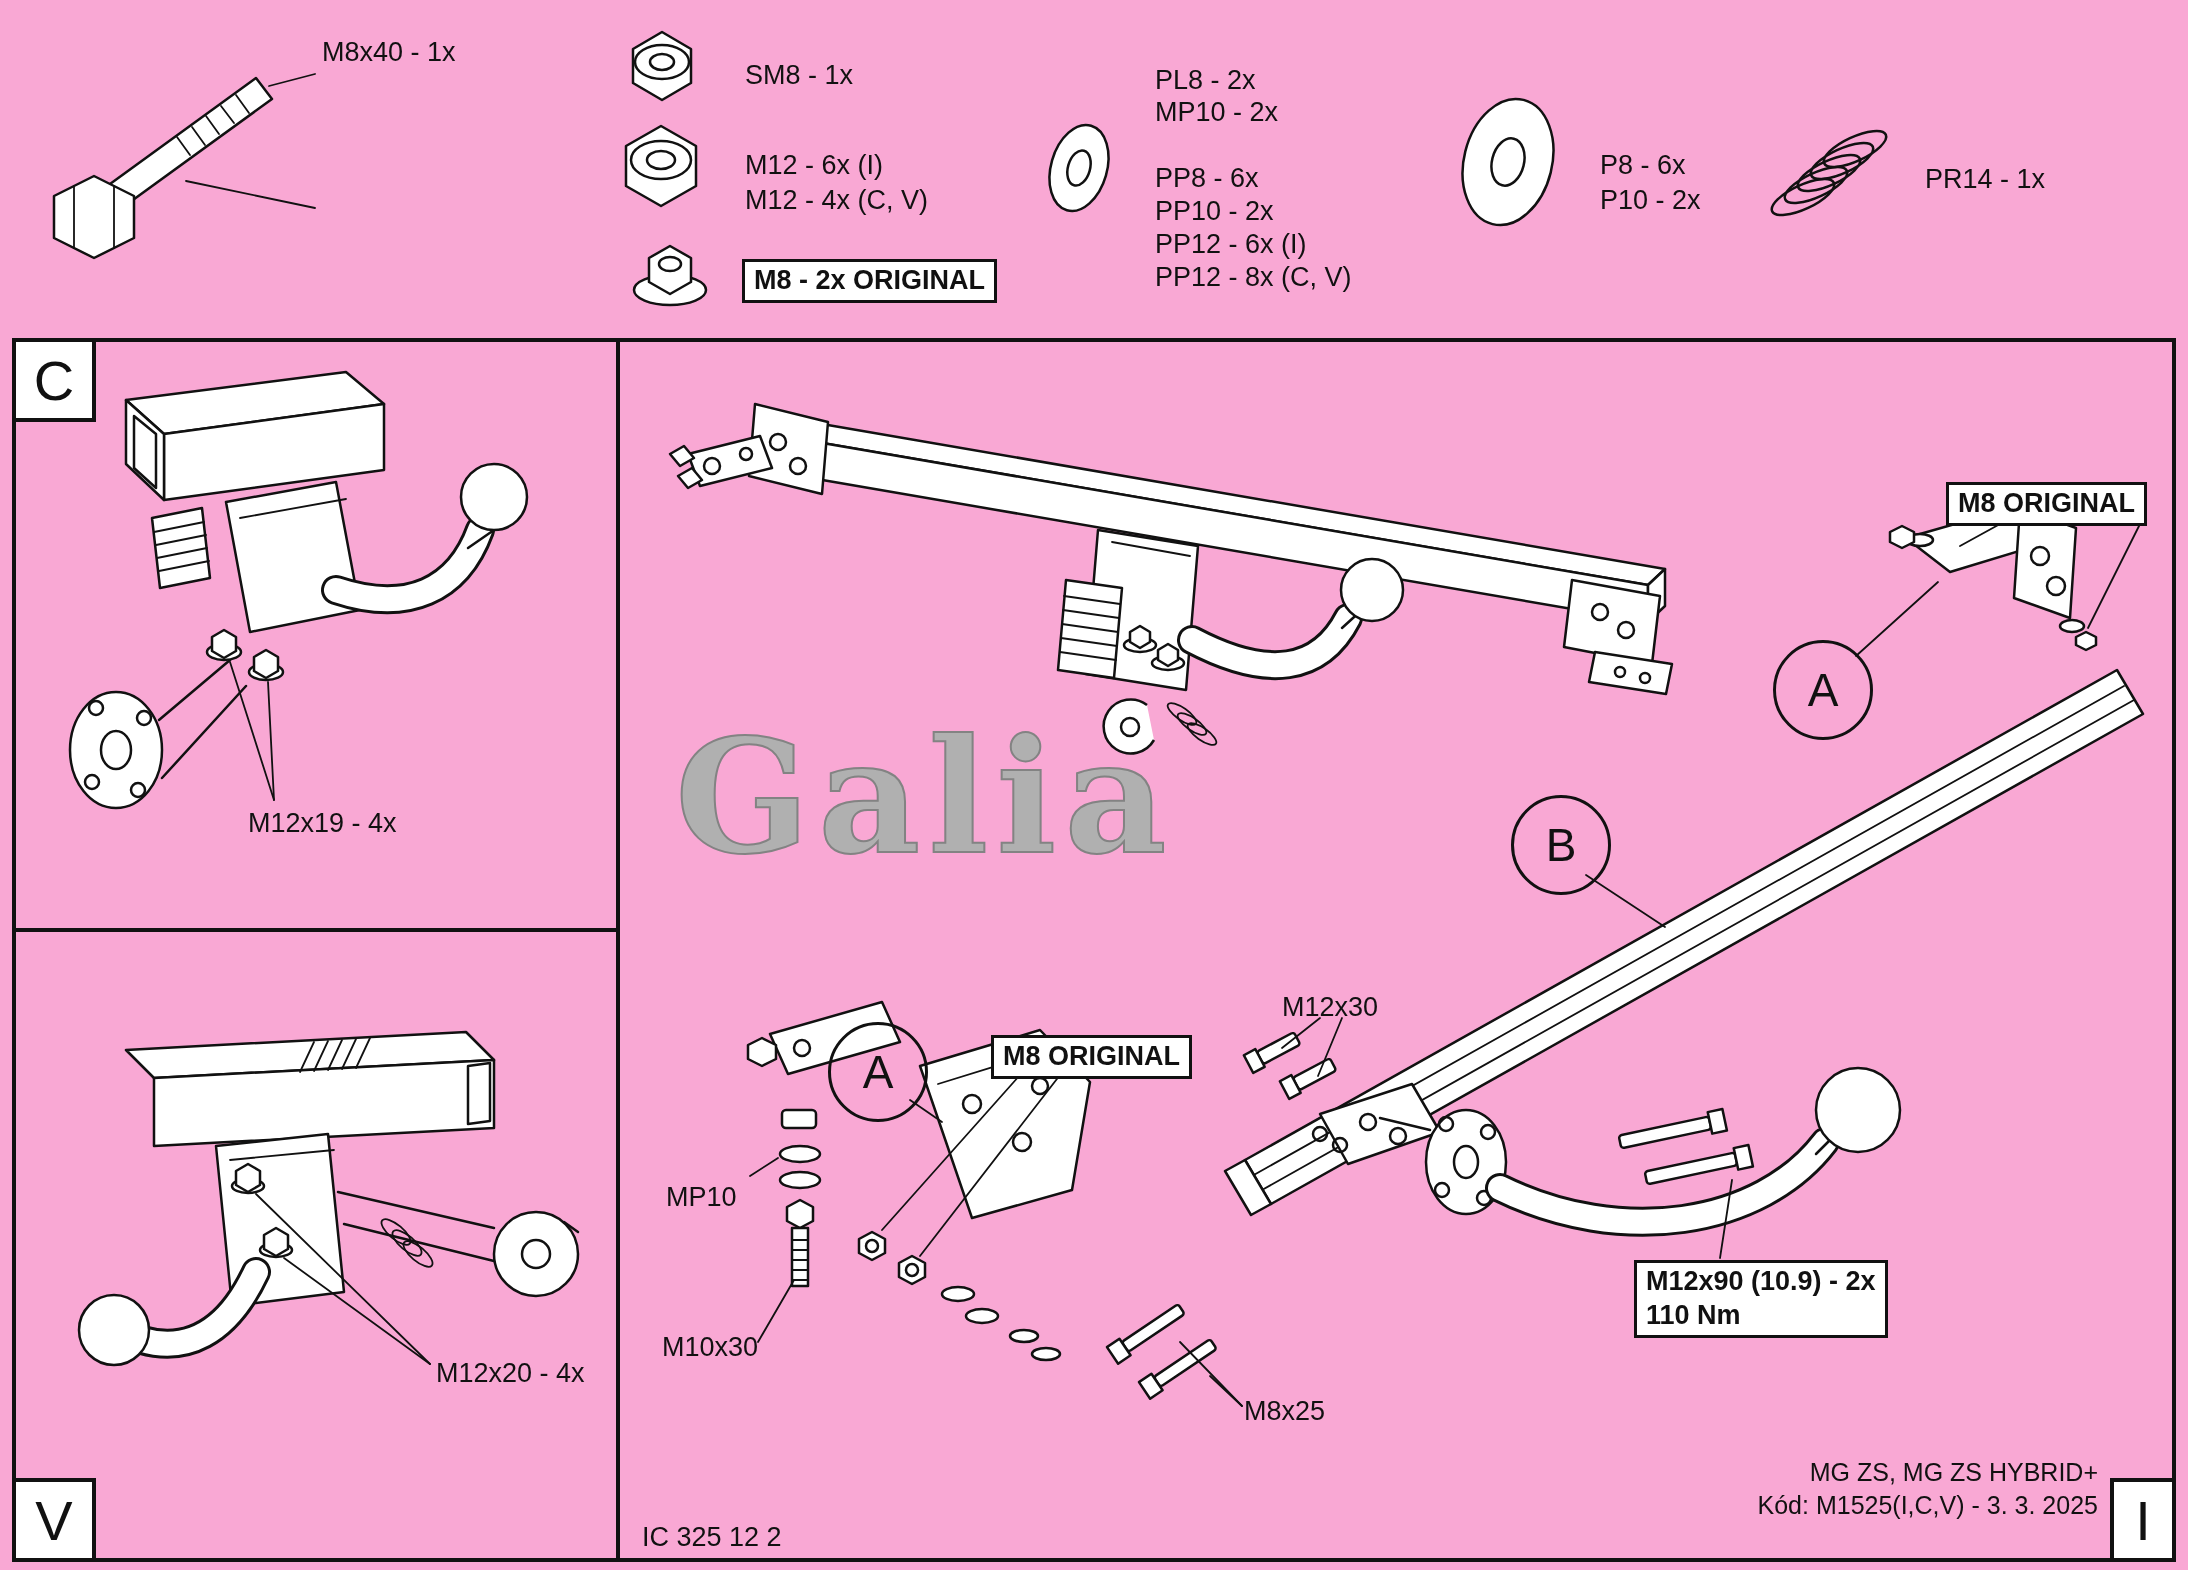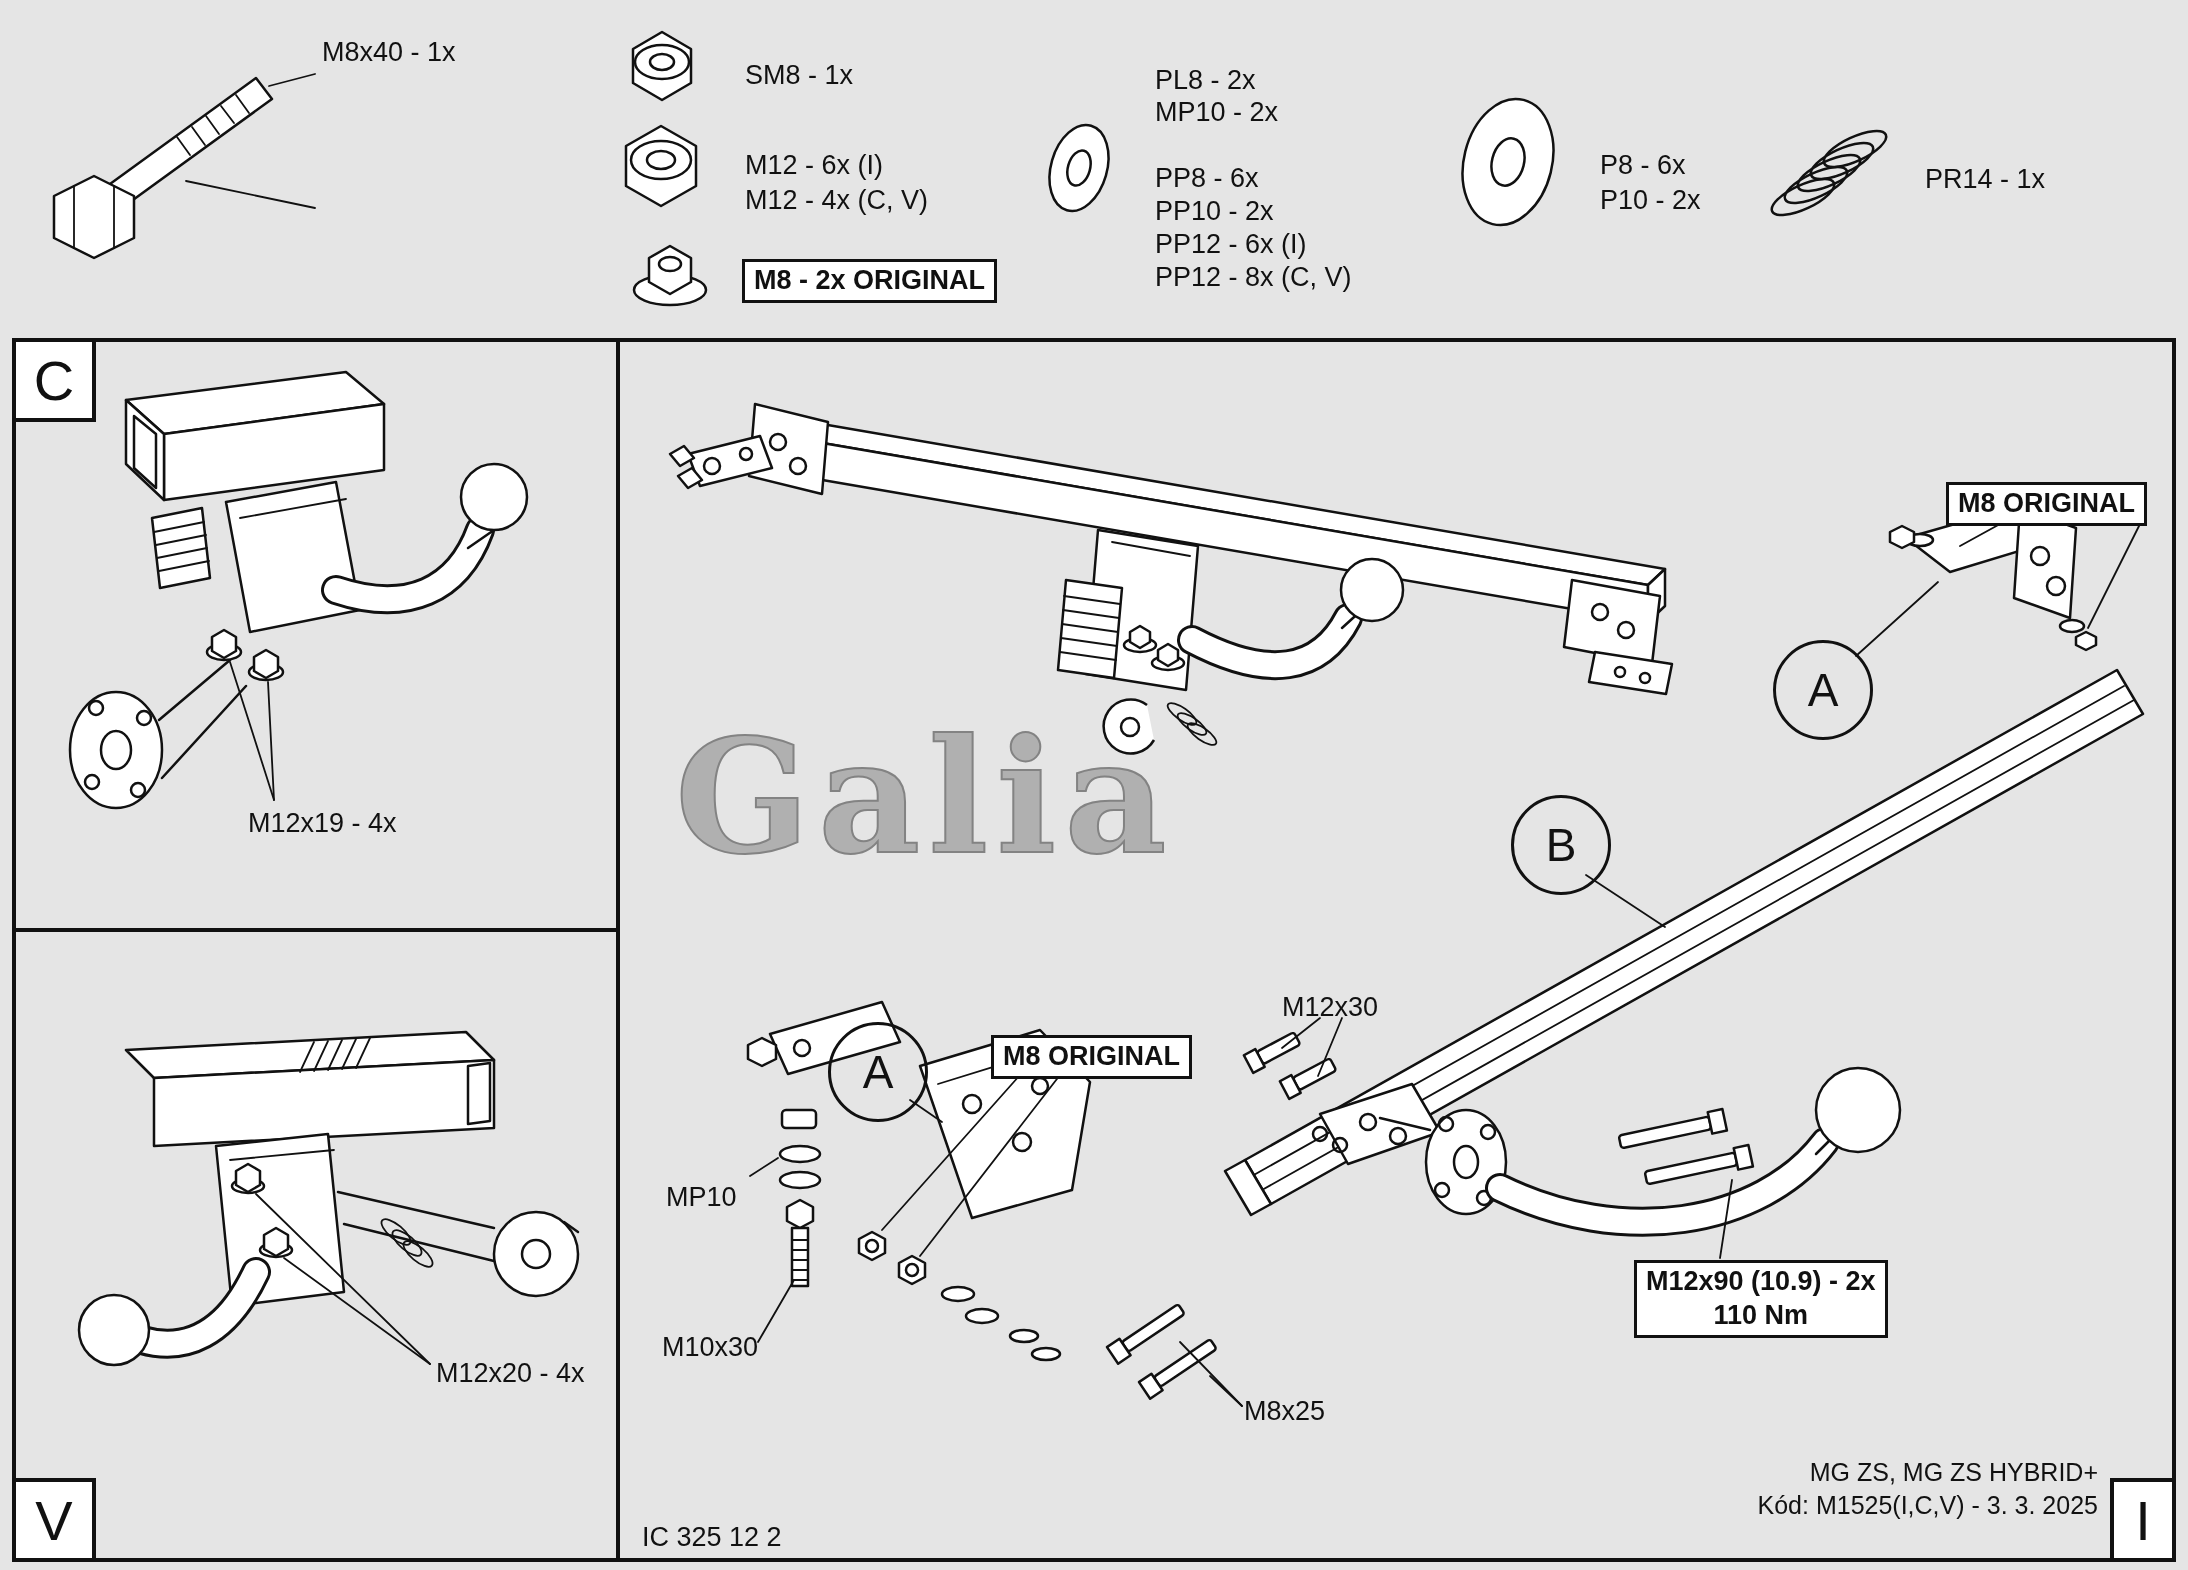--- a/index.html
+++ b/index.html
@@ -1,17 +1,17 @@
 <!DOCTYPE html>
 <html><head>
 <meta charset="utf-8">
 <style>
   html,body { margin:0; padding:0; background:#ffffff; }
   .sheet {
-    position:relative; width:2188px; height:1570px; background:#e5e5e5;
+    position:relative; width:2188px; height:1570px; background:#f9a8d4;
     font-family:"Liberation Sans", sans-serif; color:#111; overflow:hidden;
   }
   .lbl { position:absolute; font-size:27px; line-height:1.18; white-space:nowrap; }
   .lbl-box {
     position:absolute; font-size:27px; line-height:1.25; white-space:nowrap;
     border:3px solid #111; padding:2px 9px; background:#fff;font-weight:bold;
   }
   .frame {
     position:absolute; left:12px; top:338px; width:2164px; height:1224px;
     border:4px solid #111; box-sizing:border-box;
@@ -22,21 +22,21 @@
     position:absolute; display:flex; align-items:center; justify-content:center;
     font-size:56px; background:#fff; box-sizing:border-box;
   }
   .corner.c { left:0; top:0; width:80px; height:80px; border-right:4px solid #111; border-bottom:4px solid #111; }
   .corner.v { left:0; bottom:0; width:80px; height:80px; border-top:4px solid #111; border-right:4px solid #111; }
   .corner.i { right:0; bottom:0; width:62px; height:80px; border-top:4px solid #111; border-left:4px solid #111; }
   .circle-label {
     position:absolute; width:94px; height:94px; border:3px solid #111; border-radius:50%;
     display:flex; align-items:center; justify-content:center; font-size:46px; background:transparent;
   }
-  .torque-box { text-align:center; }
+  .torque-box { text-align:left; }
   .footer-right { position:absolute; right:74px; top:1114px; font-size:25px; line-height:1.33; text-align:right; white-space:nowrap; }
   svg { position:absolute; overflow:visible; }
   .ln   { fill:none; stroke:#111; stroke-width:2.5; stroke-linejoin:round; stroke-linecap:round; }
   .thin { stroke-width:1.8; }
   .fw   { fill:#fff; stroke:#111; stroke-width:2.5; stroke-linejoin:round; }
   .tube-o { fill:none; stroke:#111; stroke-width:30; stroke-linecap:round; }
   .tube-i { fill:none; stroke:#fff; stroke-width:24; stroke-linecap:round; }
   .wm {
     font-family:"DejaVu Serif", serif; font-weight:bold; font-size:158px;
     fill:#b0b0b0; stroke:#838383; stroke-width:2; letter-spacing:8px;

